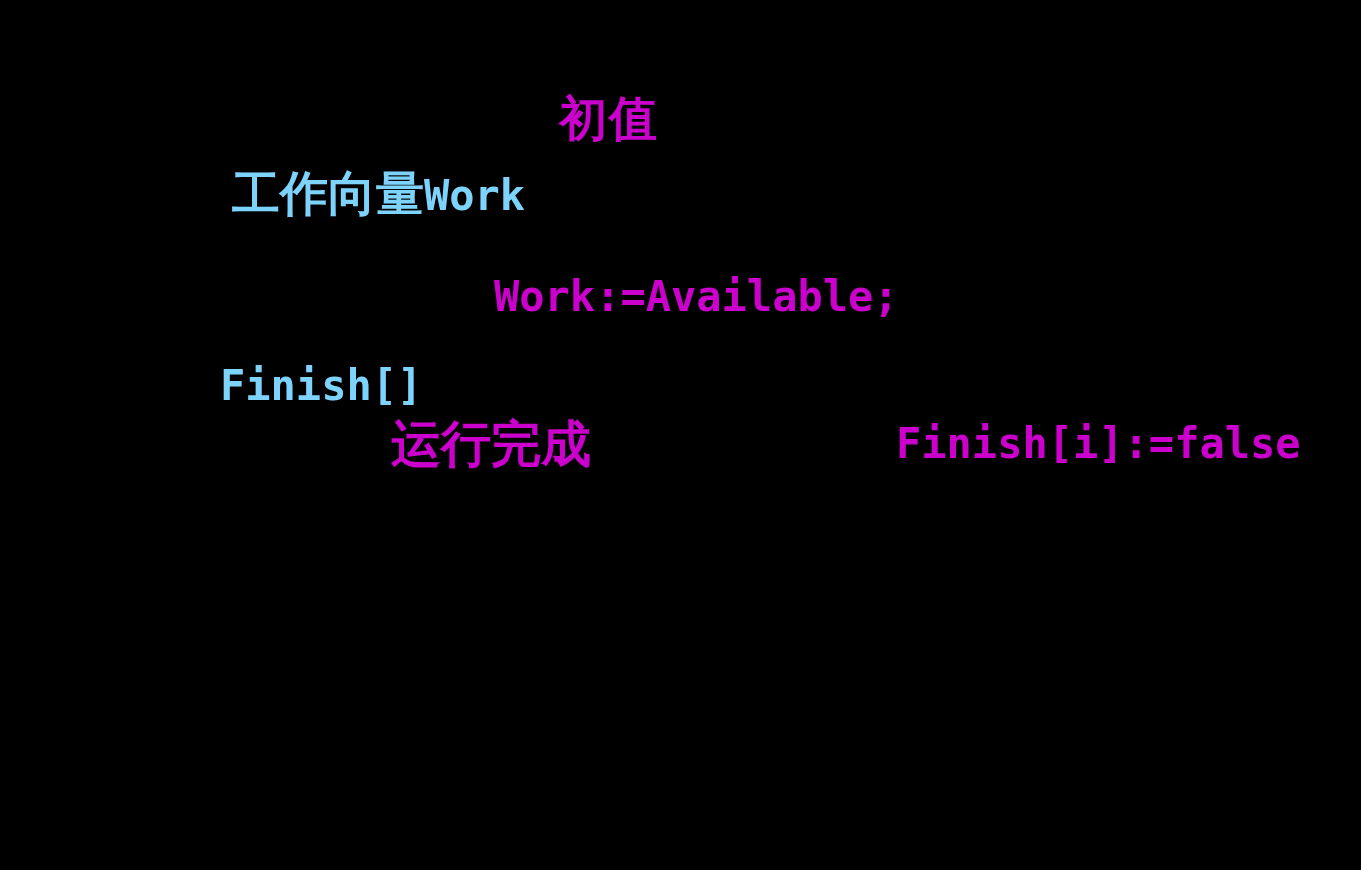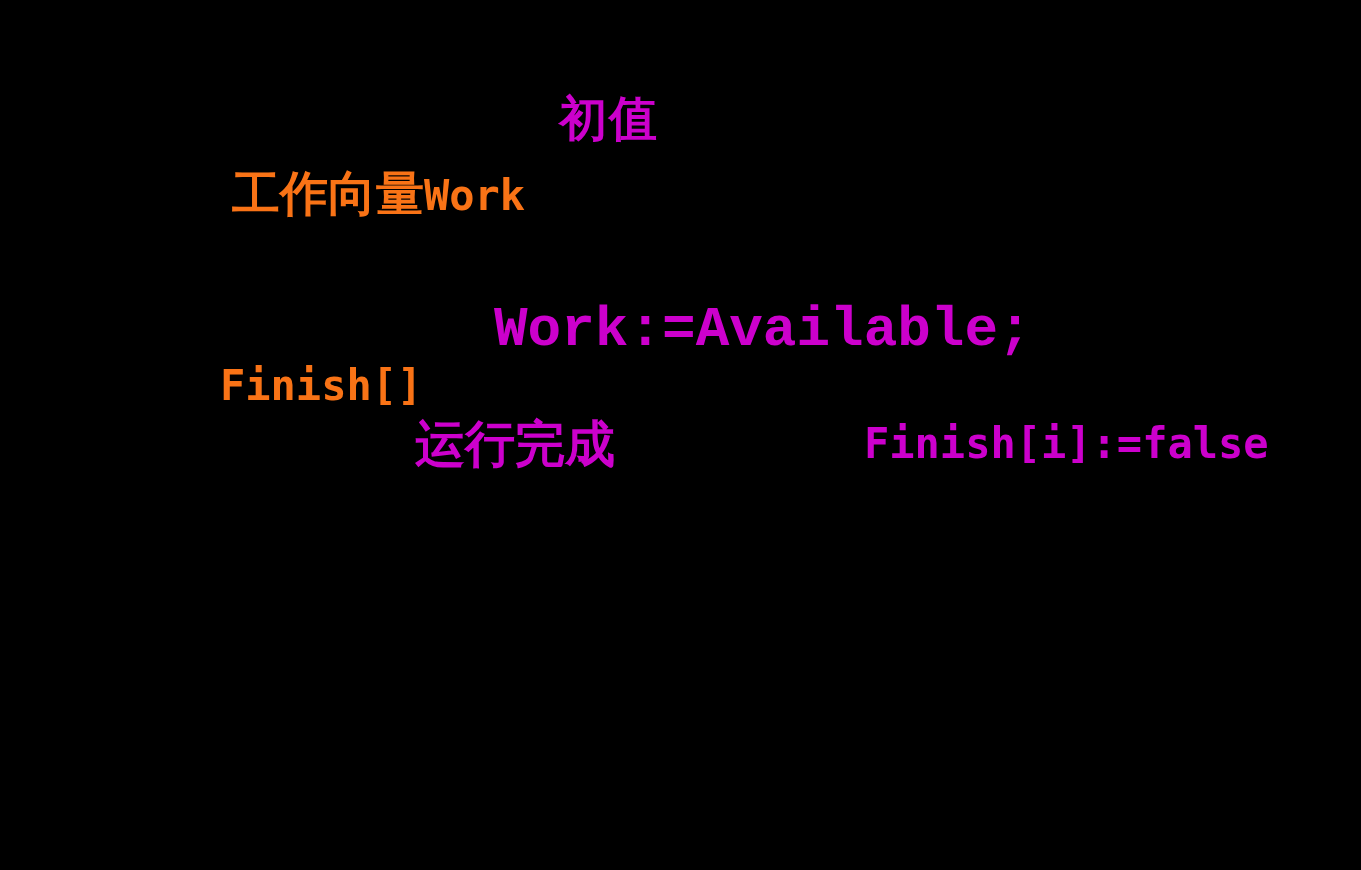--- a/index.html
+++ b/index.html
@@ -21,30 +21,30 @@
     font-weight: bold;
   }
   .cjk {
     font-family: "DejaVu Sans", "Liberation Sans", sans-serif;
     font-weight: bold;
   }
   .mono {
     font-family: "DejaVu Sans Mono", "Liberation Mono", monospace;
     font-weight: bold;
   }
-  .blue    { color: #f97316; }
+  .blue    { color: #7dd3fc; }
   .magenta { color: #CC00CC; }
 
   .pos-initial       { left: 559px; top: 94px;  font-size: 48px; letter-spacing: 2px; }
   .pos-work-vector   { left: 232px; top: 169px; font-size: 48px; }
   .pos-work-vector .mono { font-size: 42px; }
-  .pos-work-assign   { left: 494px; top: 302px; font-size: 56px; font-family: Liberation Mono, monospace; }
+  .pos-work-assign   { left: 494px; top: 276px; font-size: 42px; }
   .pos-finish        { left: 220px; top: 365px; font-size: 42px; }
-  .pos-run-complete  { left: 391px; top: 419px; font-size: 50px; margin-left: 24px; }
-  .pos-finish-assign { left: 864px; top: 423px; font-size: 42px; }
+  .pos-run-complete  { left: 391px; top: 419px; font-size: 50px; }
+  .pos-finish-assign { left: 896px; top: 423px; font-size: 42px; }
 </style>
 </head>
 <body>
 
 <div class="slide">
 
   <div class="label cjk magenta pos-initial">初值</div>
 
   <div class="label blue pos-work-vector"><span class="cjk">工作向量</span><span class="mono">Work</span></div>
 

